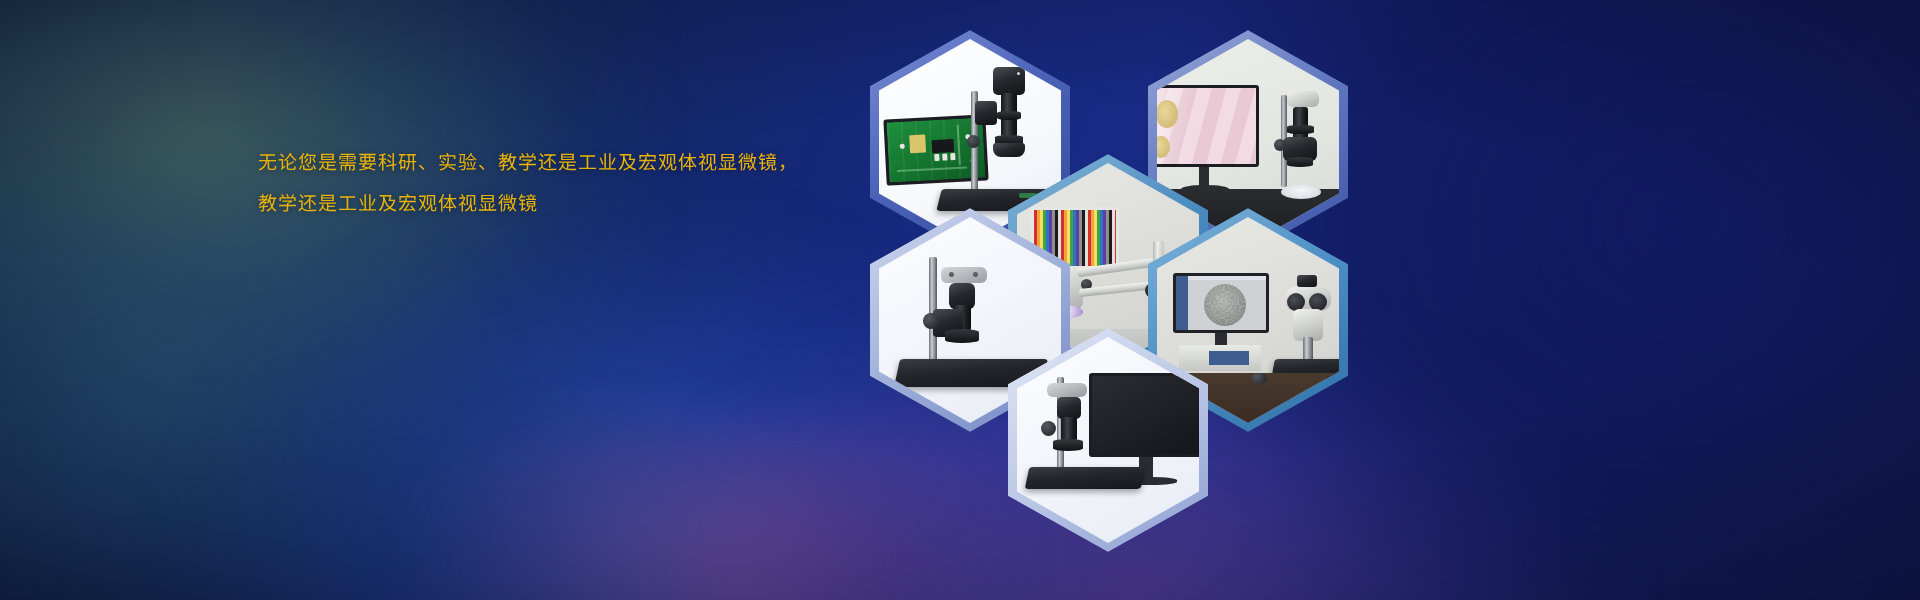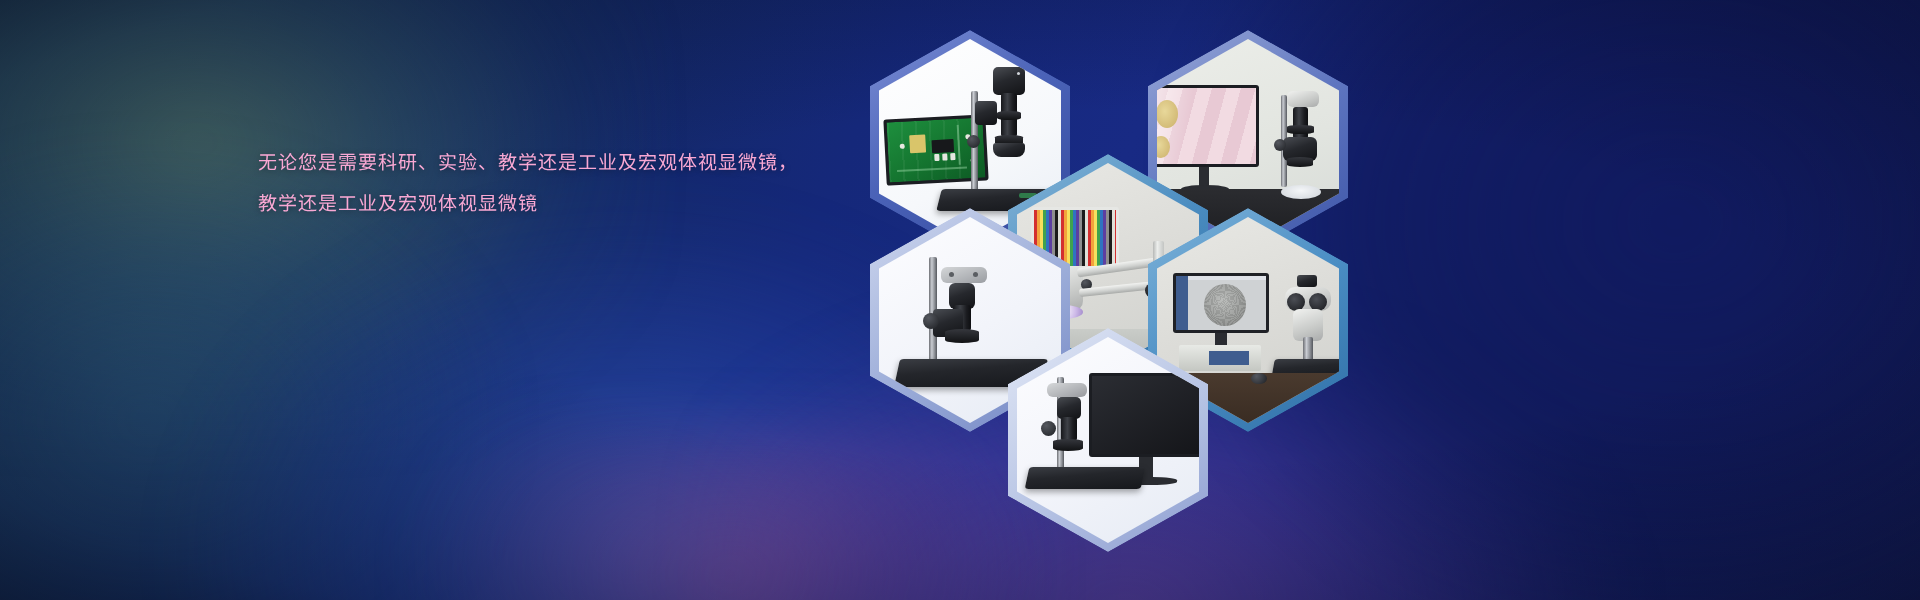--- a/index.html
+++ b/index.html
@@ -120,21 +120,21 @@
     color: #ffffff;
     line-height: 1.3;
     margin: 0 0 46px 0;
     white-space: nowrap;
     text-shadow: 0 2px 10px rgba(0,0,0,0.45);
   }
   .sub-line {
     font-family: "DejaVu Sans", "Liberation Sans", sans-serif;
     font-size: 19px;
     font-weight: 400;
-    color: #f9a8d4;
+    color: #eab308;
     line-height: 1.1;
     letter-spacing: 1px;
     margin: 0 0 20px 0;
     white-space: nowrap;
     text-shadow: 0 1px 6px rgba(0,0,0,0.40);
   }
   .sub-line:last-child { margin-bottom: 0; }
 
   
   .hex-cluster {

